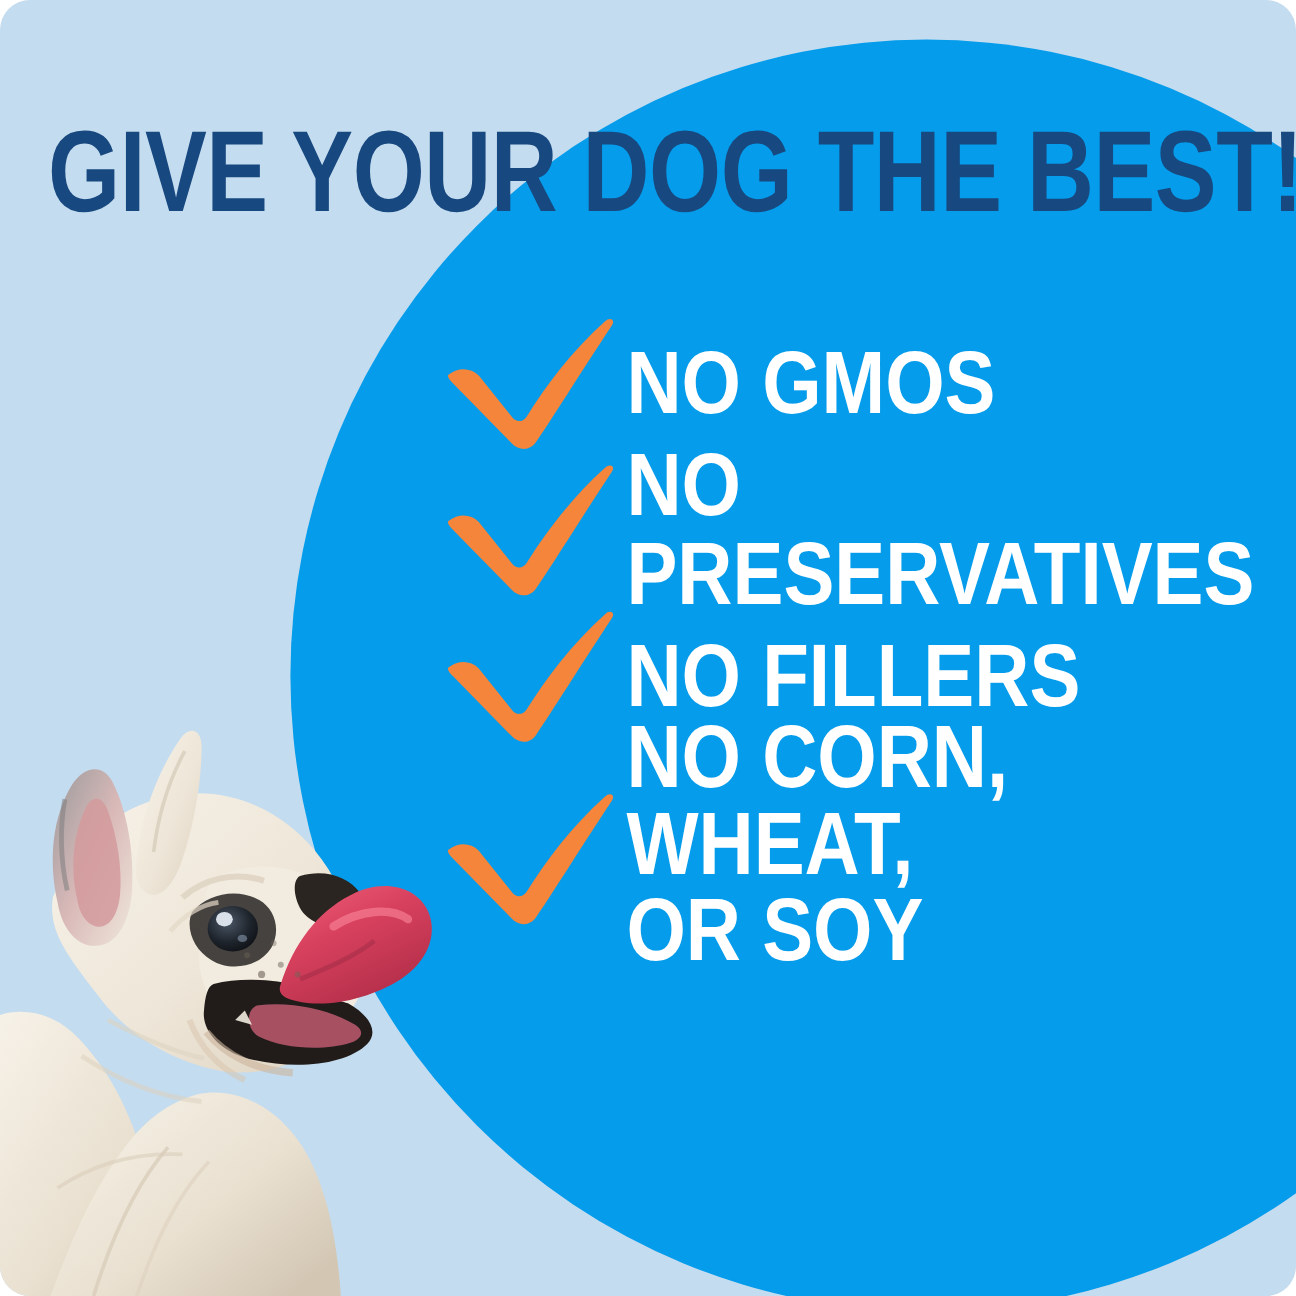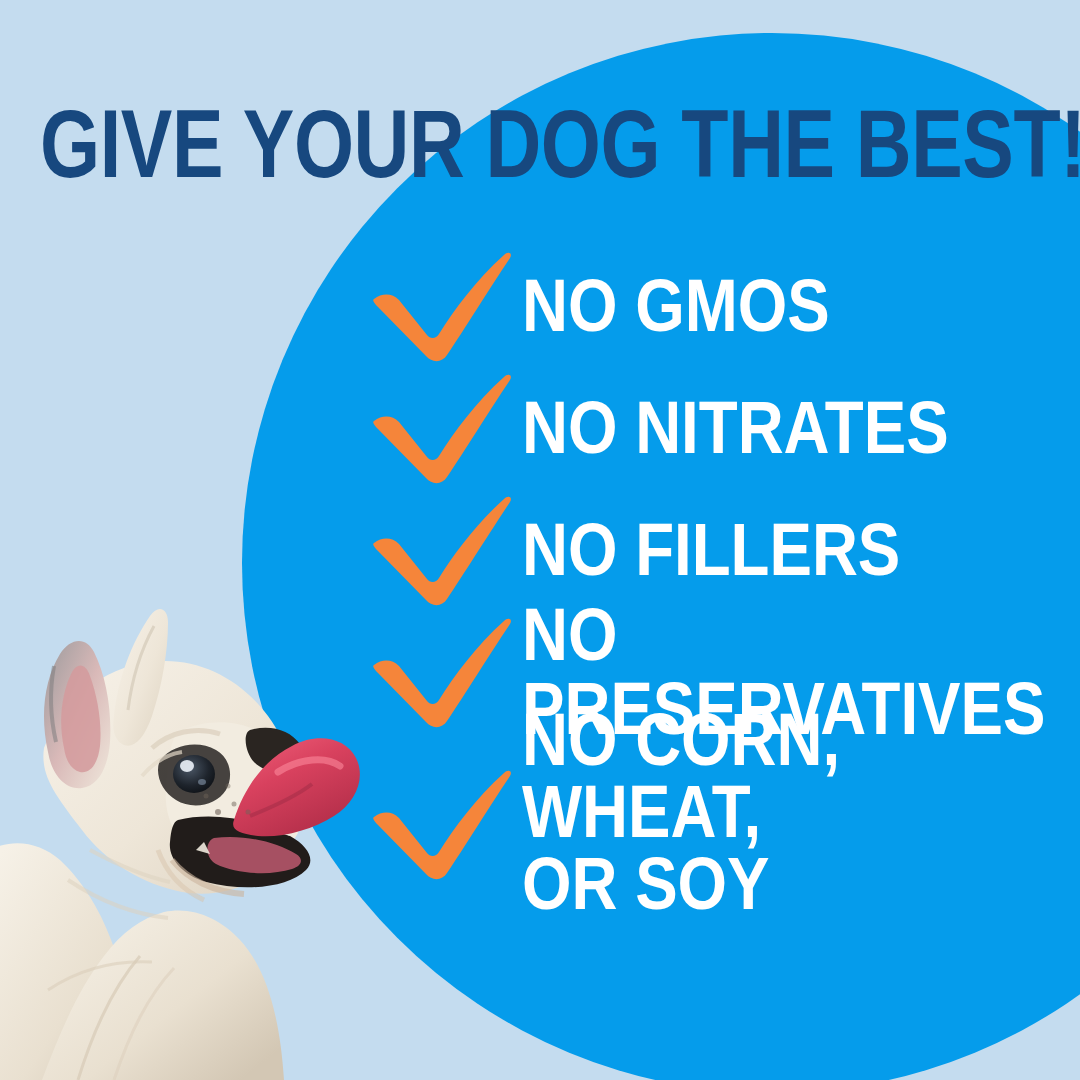--- a/index.html
+++ b/index.html
@@ -7,20 +7,21 @@
     padding: 0;
     background: #ffffff;
   }
   #poster {
     position: relative;
     width: 1080px;
     height: 1080px;
     overflow: hidden;
     background: #c4dcef;
     font-family: "Liberation Sans", sans-serif;
+    border-radius: 25px;
   }
 
   
   .blue-circle {
     position: absolute;
     left: 242px;
     top: 33px;
     width: 1060px;
     height: 1060px;
     border-radius: 50%;
@@ -43,21 +44,21 @@
     white-space: nowrap;
     transform: scaleX(0.805);
     transform-origin: left top;
     -webkit-font-smoothing: antialiased;
   }
 
   
   .checklist {
     position: absolute;
     left: 372px;
-    top: 245px;
+    top: 258px;
     width: 700px;
     margin: 0;
     padding: 0;
     list-style: none;
   }
   .check-row {
     position: relative;
     height: 122px;
     display: flex;
     align-items: center;
@@ -118,54 +119,43 @@
         <svg viewBox="0 0 150 112" xmlns="http://www.w3.org/2000/svg">
           <path d="M2 52 C10 46 20 46 27 53 L55 88 C58 92 64 92 67 87
                    C82 63 104 33 132 8 C136 4 141 6 138 11
                    C116 44 92 83 75 108 C70 116 60 116 54 109
                    L6 60 C2 56 0 53 2 52 Z" fill="#f5853a"></path>
         </svg>
       </span>
       <span class="check-label">NO GMOS</span>
     </li>
 
+
     <li class="check-row">
       <span class="check-icon">
         <svg viewBox="0 0 150 112" xmlns="http://www.w3.org/2000/svg">
           <path d="M2 52 C10 46 20 46 27 53 L55 88 C58 92 64 92 67 87
                    C82 63 104 33 132 8 C136 4 141 6 138 11
                    C116 44 92 83 75 108 C70 116 60 116 54 109
                    L6 60 C2 56 0 53 2 52 Z" fill="#f5853a"></path>
         </svg>
       </span>
-      <span class="check-label">NO NITRATES</span>
+      <span class="check-label">NO PRESERVATIVES</span>
     </li>
 
     <li class="check-row">
       <span class="check-icon">
         <svg viewBox="0 0 150 112" xmlns="http://www.w3.org/2000/svg">
           <path d="M2 52 C10 46 20 46 27 53 L55 88 C58 92 64 92 67 87
                    C82 63 104 33 132 8 C136 4 141 6 138 11
                    C116 44 92 83 75 108 C70 116 60 116 54 109
                    L6 60 C2 56 0 53 2 52 Z" fill="#f5853a"></path>
         </svg>
       </span>
       <span class="check-label">NO FILLERS</span>
-    </li>
-
-    <li class="check-row">
-      <span class="check-icon">
-        <svg viewBox="0 0 150 112" xmlns="http://www.w3.org/2000/svg">
-          <path d="M2 52 C10 46 20 46 27 53 L55 88 C58 92 64 92 67 87
-                   C82 63 104 33 132 8 C136 4 141 6 138 11
-                   C116 44 92 83 75 108 C70 116 60 116 54 109
-                   L6 60 C2 56 0 53 2 52 Z" fill="#f5853a"></path>
-        </svg>
-      </span>
-      <span class="check-label">NO PRESERVATIVES</span>
     </li>
 
     <li class="check-row tall">
       <span class="check-icon">
         <svg viewBox="0 0 150 112" xmlns="http://www.w3.org/2000/svg">
           <path d="M2 52 C10 46 20 46 27 53 L55 88 C58 92 64 92 67 87
                    C82 63 104 33 132 8 C136 4 141 6 138 11
                    C116 44 92 83 75 108 C70 116 60 116 54 109
                    L6 60 C2 56 0 53 2 52 Z" fill="#f5853a"></path>
         </svg>

